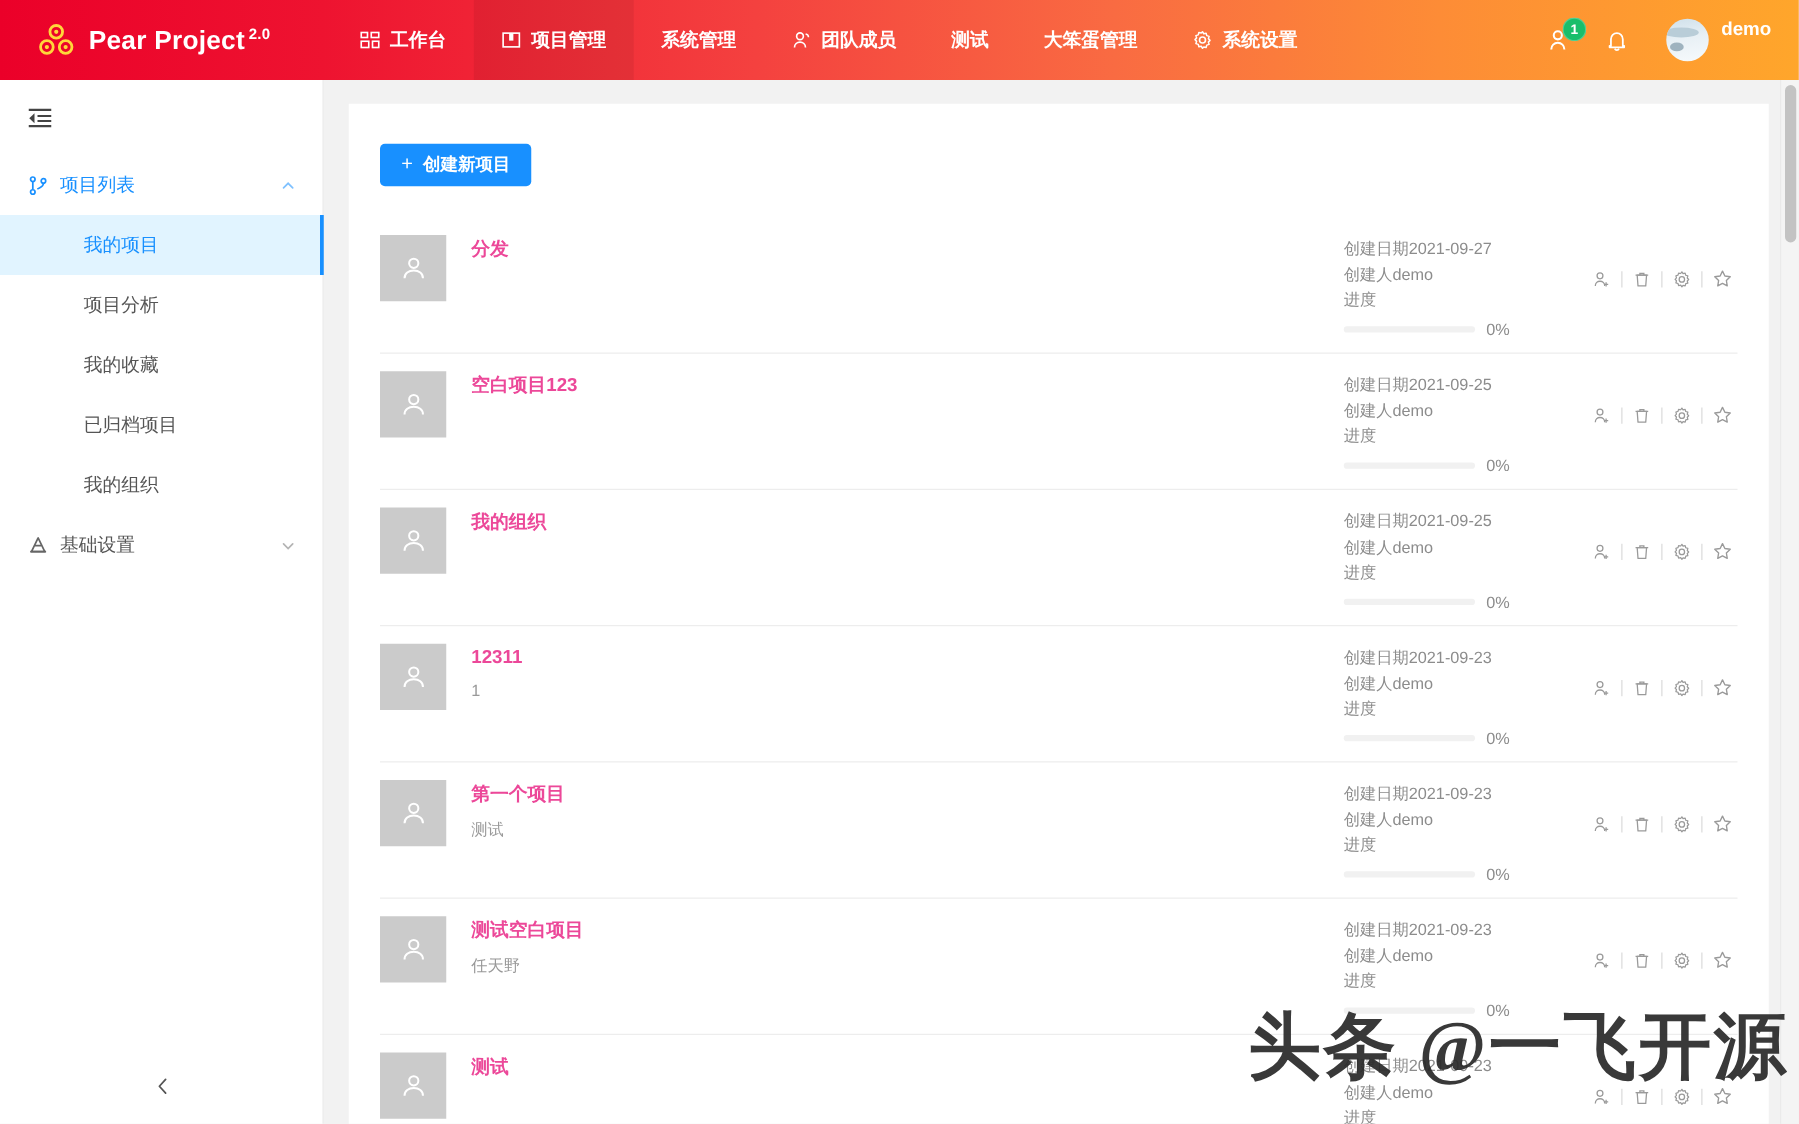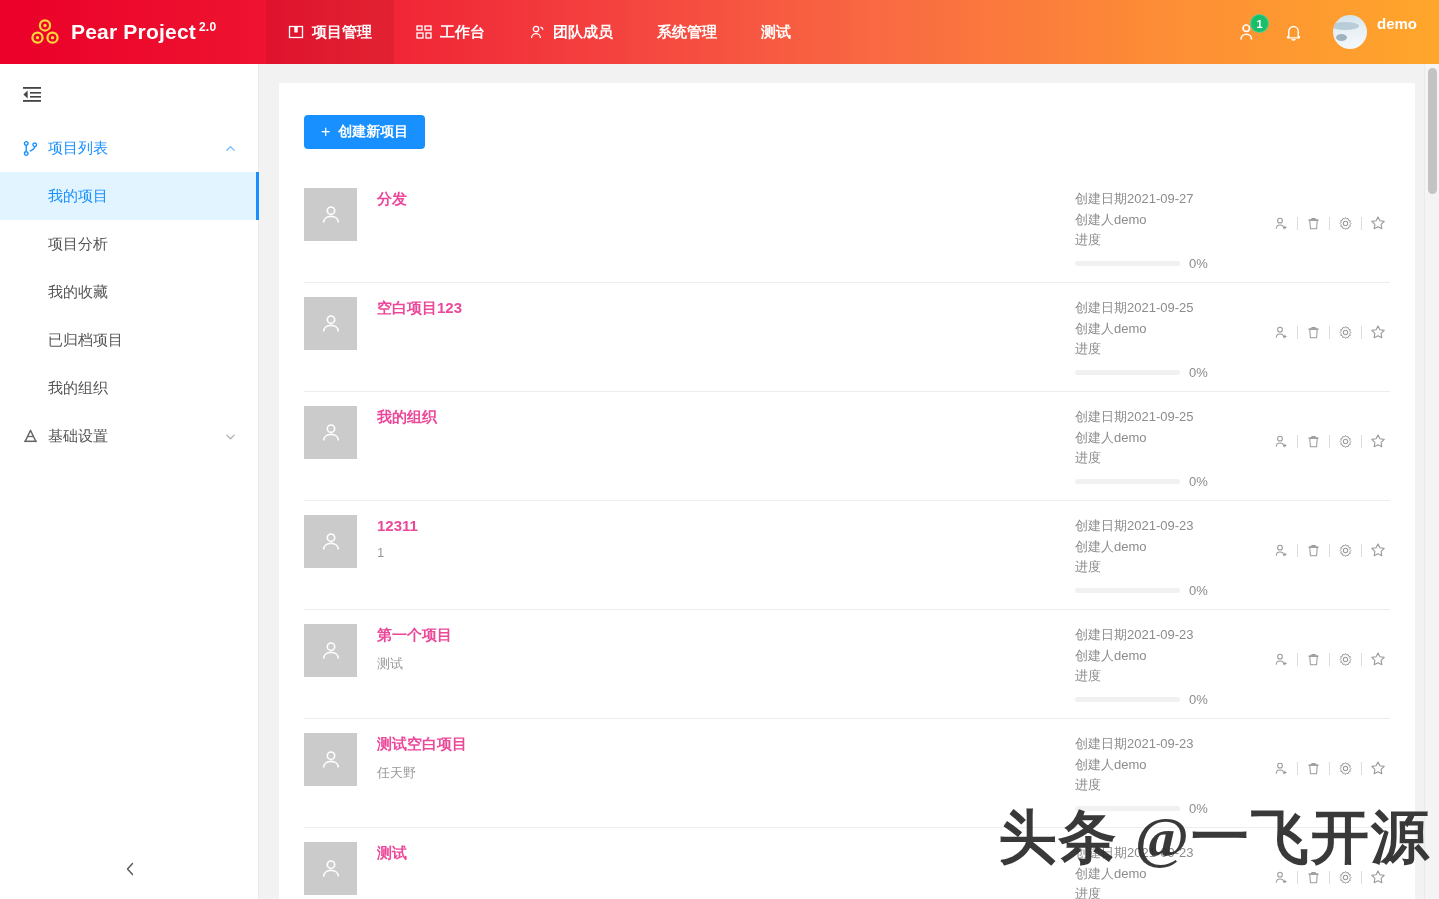--- a/index.html
+++ b/index.html
@@ -123,21 +123,21 @@
     color: #555;
     font-size: 15px;
   }
   .menu-group-head .gi { width: 17px; height: 17px; flex: none; margin-right: 9px; }
   .menu-group-head.open { color: #1890ff; }
   .menu-group-head .gtext { flex: 1; }
   .caret { width: 11px; height: 11px; flex: none; opacity: .55; }
   .sub-item {
     height: 48px;
     display: flex; align-items: center;
-    padding-left: 48px;
+    padding-left: 67px;
     font-size: 15px;
     color: #555;
     cursor: pointer;
     position: relative;
   }
   .sub-item.active {
     background: #e1f4ff;
     color: #1890ff;
   }
   .sub-item.active::after {
@@ -279,49 +279,59 @@
       <circle cx="16" cy="9" r="1.8" fill="#ffd63a"></circle>
       <circle cx="8" cy="22" r="5.4" fill="none" stroke="#ffd63a" stroke-width="2.4"></circle>
       <circle cx="8" cy="22" r="1.8" fill="#ffd63a"></circle>
       <circle cx="24" cy="22" r="5.4" fill="none" stroke="#ffd63a" stroke-width="2.4"></circle>
       <circle cx="24" cy="22" r="1.8" fill="#ffd63a"></circle>
     </svg>
     <div class="brand-name"><span>Pear Project</span><span class="brand-ver">2.0</span></div>
   </div>
 
   <nav class="nav">
-    <div class="nav-item active">
-      <svg class="nav-ico" viewBox="0 0 16 16">
-        <rect x="1.5" y="2.5" width="13" height="11" fill="none" stroke="#fff" stroke-width="1.3"></rect>
-        <rect x="6.3" y="2.5" width="3.4" height="6" fill="#fff"></rect>
-      </svg>
-      <span>项目管理</span>
-    </div>
     <div class="nav-item">
       <svg class="nav-ico" viewBox="0 0 16 16">
         <rect x="1" y="2" width="5" height="4" fill="none" stroke="#fff" stroke-width="1.3"></rect>
         <rect x="9" y="2" width="6" height="4" fill="none" stroke="#fff" stroke-width="1.3"></rect>
         <rect x="1" y="9" width="6" height="5" fill="none" stroke="#fff" stroke-width="1.3"></rect>
         <rect x="10" y="9" width="5" height="5" fill="none" stroke="#fff" stroke-width="1.3"></rect>
       </svg>
       <span>工作台</span>
     </div>
+    <div class="nav-item active">
+      <svg class="nav-ico" viewBox="0 0 16 16">
+        <rect x="1.5" y="2.5" width="13" height="11" fill="none" stroke="#fff" stroke-width="1.3"></rect>
+        <rect x="6.3" y="2.5" width="3.4" height="6" fill="#fff"></rect>
+      </svg>
+      <span>项目管理</span>
+    </div>
+    <div class="nav-item">
+      <span>系统管理</span>
+    </div>
     <div class="nav-item">
       <svg class="nav-ico" viewBox="0 0 16 16">
         <circle cx="7" cy="5" r="2.7" fill="none" stroke="#fff" stroke-width="1.3"></circle>
         <path d="M2.6 14c0-2.6 2-4.3 4.4-4.3S11.4 11.4 11.4 14" fill="none" stroke="#fff" stroke-width="1.3"></path>
         <path d="M11.5 3.2c1.4.3 2.3 1.3 2.3 2.6" fill="none" stroke="#fff" stroke-width="1.2"></path>
       </svg>
       <span>团队成员</span>
     </div>
     <div class="nav-item">
-      <span>系统管理</span>
+      <span>测试</span>
     </div>
     <div class="nav-item">
-      <span>测试</span>
+      <span>大笨蛋管理</span>
+    </div>
+    <div class="nav-item">
+      <svg class="nav-ico" viewBox="0 0 16 16">
+        <circle cx="8" cy="8" r="2.4" fill="none" stroke="#fff" stroke-width="1.3"></circle>
+        <path d="M8 1.4l1 1.6 1.9-.4.5 1.9 1.9.6-.6 1.8 1.3 1.4-1.3 1.4.6 1.8-1.9.6-.5 1.9-1.9-.4L8 14.6l-1-1.6-1.9.4-.5-1.9-1.9-.6.6-1.8L2 7.7l1.3-1.4-.6-1.8 1.9-.6.5-1.9 1.9.4z" fill="none" stroke="#fff" stroke-width="1.2" stroke-linejoin="round"></path>
+      </svg>
+      <span>系统设置</span>
     </div>
   </nav>
 
   <div class="topright">
     <div class="tr-btn">
       <svg width="20" height="20" viewBox="0 0 16 16">
         <circle cx="6.6" cy="5" r="2.6" fill="none" stroke="#fff" stroke-width="1.3"></circle>
         <path d="M2.4 14c0-2.5 1.9-4.2 4.2-4.2S10.8 11.5 10.8 14" fill="none" stroke="#fff" stroke-width="1.3"></path>
       </svg>
       <span class="badge">1</span>

